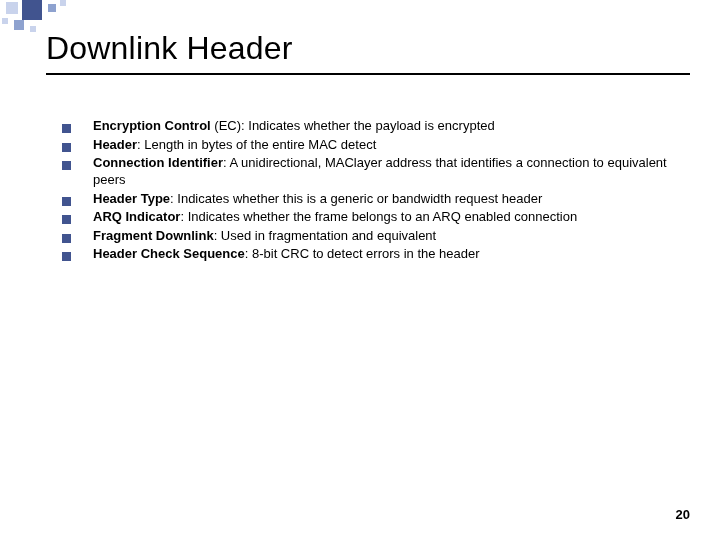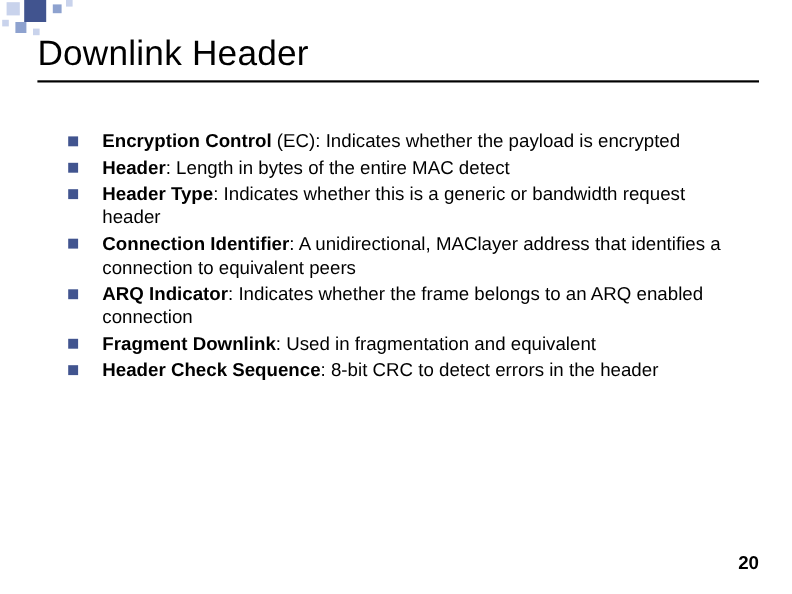--- a/index.html
+++ b/index.html
@@ -21,21 +21,21 @@
     height: 40px;
   }
   .sq {
     position: absolute;
     background: #41548f;
   }
   .sq.light { background: #c9d3ec; }
   .sq.mid   { background: #8ea2cf; }
   .title-wrap {
     position: absolute;
-    left: 34px;
+    left: 46px;
     right: 30px;
     top: 30px;
   }
   .title {
     font-size: 32px;
     font-weight: normal;
     margin: 0 0 6px 0;
     letter-spacing: 0.2px;
   }
   .title-rule {
@@ -46,39 +46,39 @@
   .content {
     position: absolute;
     left: 60px;
     right: 40px;
     top: 118px;
   }
   .item {
     display: flex;
     align-items: flex-start;
     margin-bottom: 2px;
-    font-size: 17px;
+    font-size: 13px;
     line-height: 1.28;
   }
   .bullet {
     width: 9px;
     height: 9px;
     background: #41548f;
     flex: 0 0 auto;
     margin-top: 6px;
     margin-right: 22px;
     margin-left: 2px;
   }
   .item-text { flex: 1 1 auto; }
   .term { font-weight: bold; }
   .pagenum {
     position: absolute;
     right: 30px;
     bottom: 18px;
-    font-size: 17px;
+    font-size: 13px;
     font-weight: bold;
   }
 </style>
 </head>
 <body>
 
 <div class="decor">
   <div class="sq light" style="left:6px; top:2px; width:12px; height:12px;"></div>
   <div class="sq" style="left:22px; top:0px; width:20px; height:20px;"></div>
   <div class="sq mid" style="left:48px; top:4px; width:8px; height:8px;"></div>
@@ -97,25 +97,25 @@
   <div class="item">
     <div class="bullet"></div>
     <div class="item-text"><span class="term">Encryption Control</span><span> (EC): Indicates whether the payload is encrypted</span></div>
   </div>
   <div class="item">
     <div class="bullet"></div>
     <div class="item-text"><span class="term">Header</span><span>: Length in bytes of the entire MAC detect</span></div>
   </div>
   <div class="item">
     <div class="bullet"></div>
-    <div class="item-text"><span class="term">Header Type</span><span>: Indicates whether this is a generic or bandwidth request header</span></div>
+    <div class="item-text"><span class="term">Connection Identifier</span><span>: A unidirectional, MAClayer address that identifies a connection to equivalent peers</span></div>
   </div>
   <div class="item">
     <div class="bullet"></div>
-    <div class="item-text"><span class="term">Connection Identifier</span><span>: A unidirectional, MAClayer address that identifies a connection to equivalent peers</span></div>
+    <div class="item-text"><span class="term">Header Type</span><span>: Indicates whether this is a generic or bandwidth request header</span></div>
   </div>
   <div class="item">
     <div class="bullet"></div>
     <div class="item-text"><span class="term">ARQ Indicator</span><span>: Indicates whether the frame belongs to an ARQ enabled connection</span></div>
   </div>
   <div class="item">
     <div class="bullet"></div>
     <div class="item-text"><span class="term">Fragment Downlink</span><span>: Used in fragmentation and equivalent</span></div>
   </div>
   <div class="item">

